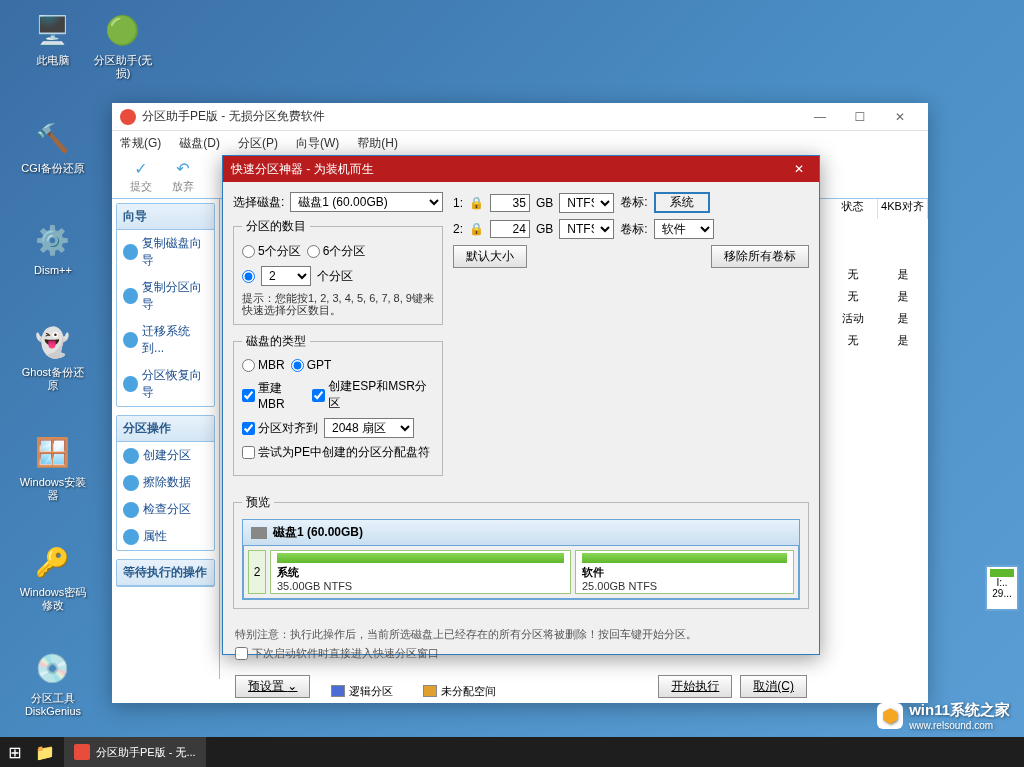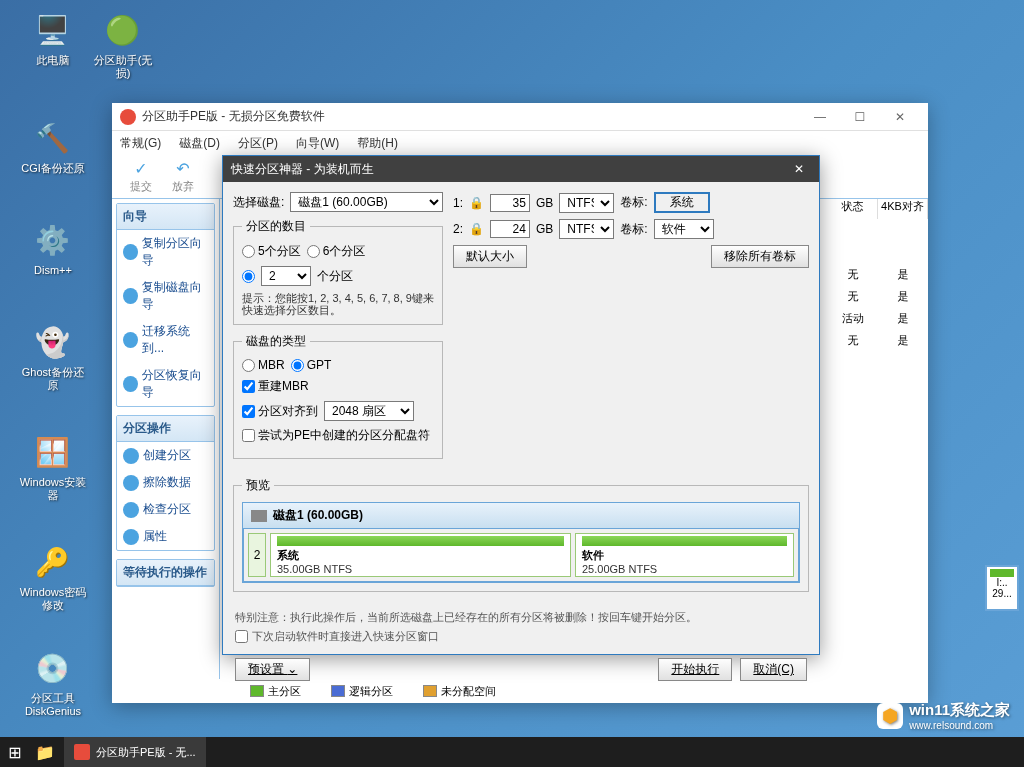--- a/index.html
+++ b/index.html
@@ -42,21 +42,21 @@
 .right-hdr div { flex: 1; text-align: center; border-right: 1px solid #ddd; }
 .right-rows { position: absolute; right: 0; top: 68px; width: 100px; font-size: 11px; }
 .right-rows .r { display: flex; height: 22px; }
 .right-rows .r div { flex: 1; text-align: center; }
 .footer { position: absolute; bottom: 0; left: 108px; right: 0; height: 24px; display: flex; align-items: center; padding: 0 30px; font-size: 11px; }
 .footer .leg { display: flex; align-items: center; margin-right: 30px; }
 .footer .leg .sq { width: 14px; height: 12px; margin-right: 4px; border: 1px solid #888; }
 
 
 .dialog { position: absolute; left: 222px; top: 155px; width: 598px; height: 500px; background: #f0f0f0; border: 1px solid #2e7abf; box-shadow: 0 4px 20px rgba(0,0,0,0.4); font-size: 12px; }
-.dialog .dtitle { height: 26px; background: #404040; color: #fff; display: flex; align-items: center; padding: 0 8px; }
+.dialog .dtitle { height: 26px; background: #b91c1c; color: #fff; display: flex; align-items: center; padding: 0 8px; }
 .dialog .dtitle .t { flex: 1; }
 .dialog .dtitle .x { width: 24px; text-align: center; cursor: pointer; }
 .dialog .dbody { padding: 10px; display: flex; gap: 10px; }
 .dcol { flex: 1; }
 fieldset { border: 1px solid #b8b8b8; padding: 8px; margin-bottom: 8px; background: #f0f0f0; }
 fieldset legend { padding: 0 4px; font-size: 12px; }
 .frow { display: flex; align-items: center; margin-bottom: 6px; gap: 6px; }
 .frow label { display: flex; align-items: center; gap: 3px; }
 select, input[type=text] { border: 1px solid #7a7a7a; padding: 1px 3px; font-size: 12px; background: #fff; }
 input[type=text] { width: 40px; text-align: right; }
@@ -151,25 +151,25 @@
         <div class="tbi">↶</div>
         <div>放弃</div>
       </div>
   </div>
   <div class="content">
     <div class="left-panel">
       <div class="panel-group">
         <div class="hdr">向导</div>
         <div class="itm">
             <span class="ii"></span>
+            <span>复制磁盘向导</span>
+          </div>
+        <div class="itm">
+            <span class="ii"></span>
             <span>复制分区向导</span>
-          </div>
-        <div class="itm">
-            <span class="ii"></span>
-            <span>复制磁盘向导</span>
           </div>
         <div class="itm">
             <span class="ii"></span>
             <span>迁移系统到...</span>
           </div>
         <div class="itm">
             <span class="ii"></span>
             <span>分区恢复向导</span>
           </div>
       </div>
@@ -284,20 +284,24 @@
             </label>
           <label>
               <input type="radio" name="dt" checked="" style="">
               <span>GPT</span>
             </label>
         </div>
         <div class="frow">
           <label>
               <input type="checkbox" checked="" style="">
               <span>重建MBR</span>
+            </label>
+          <label>
+              <input type="checkbox" checked="" style="">
+              <span>创建ESP和MSR分区</span>
             </label>
         </div>
         <div class="frow">
           <label>
               <input type="checkbox" checked="" style="">
               <span>分区对齐到</span>
             </label>
           <select style="width:90px"><option>2048 扇区</option></select>
         </div>
         <div class="frow">

